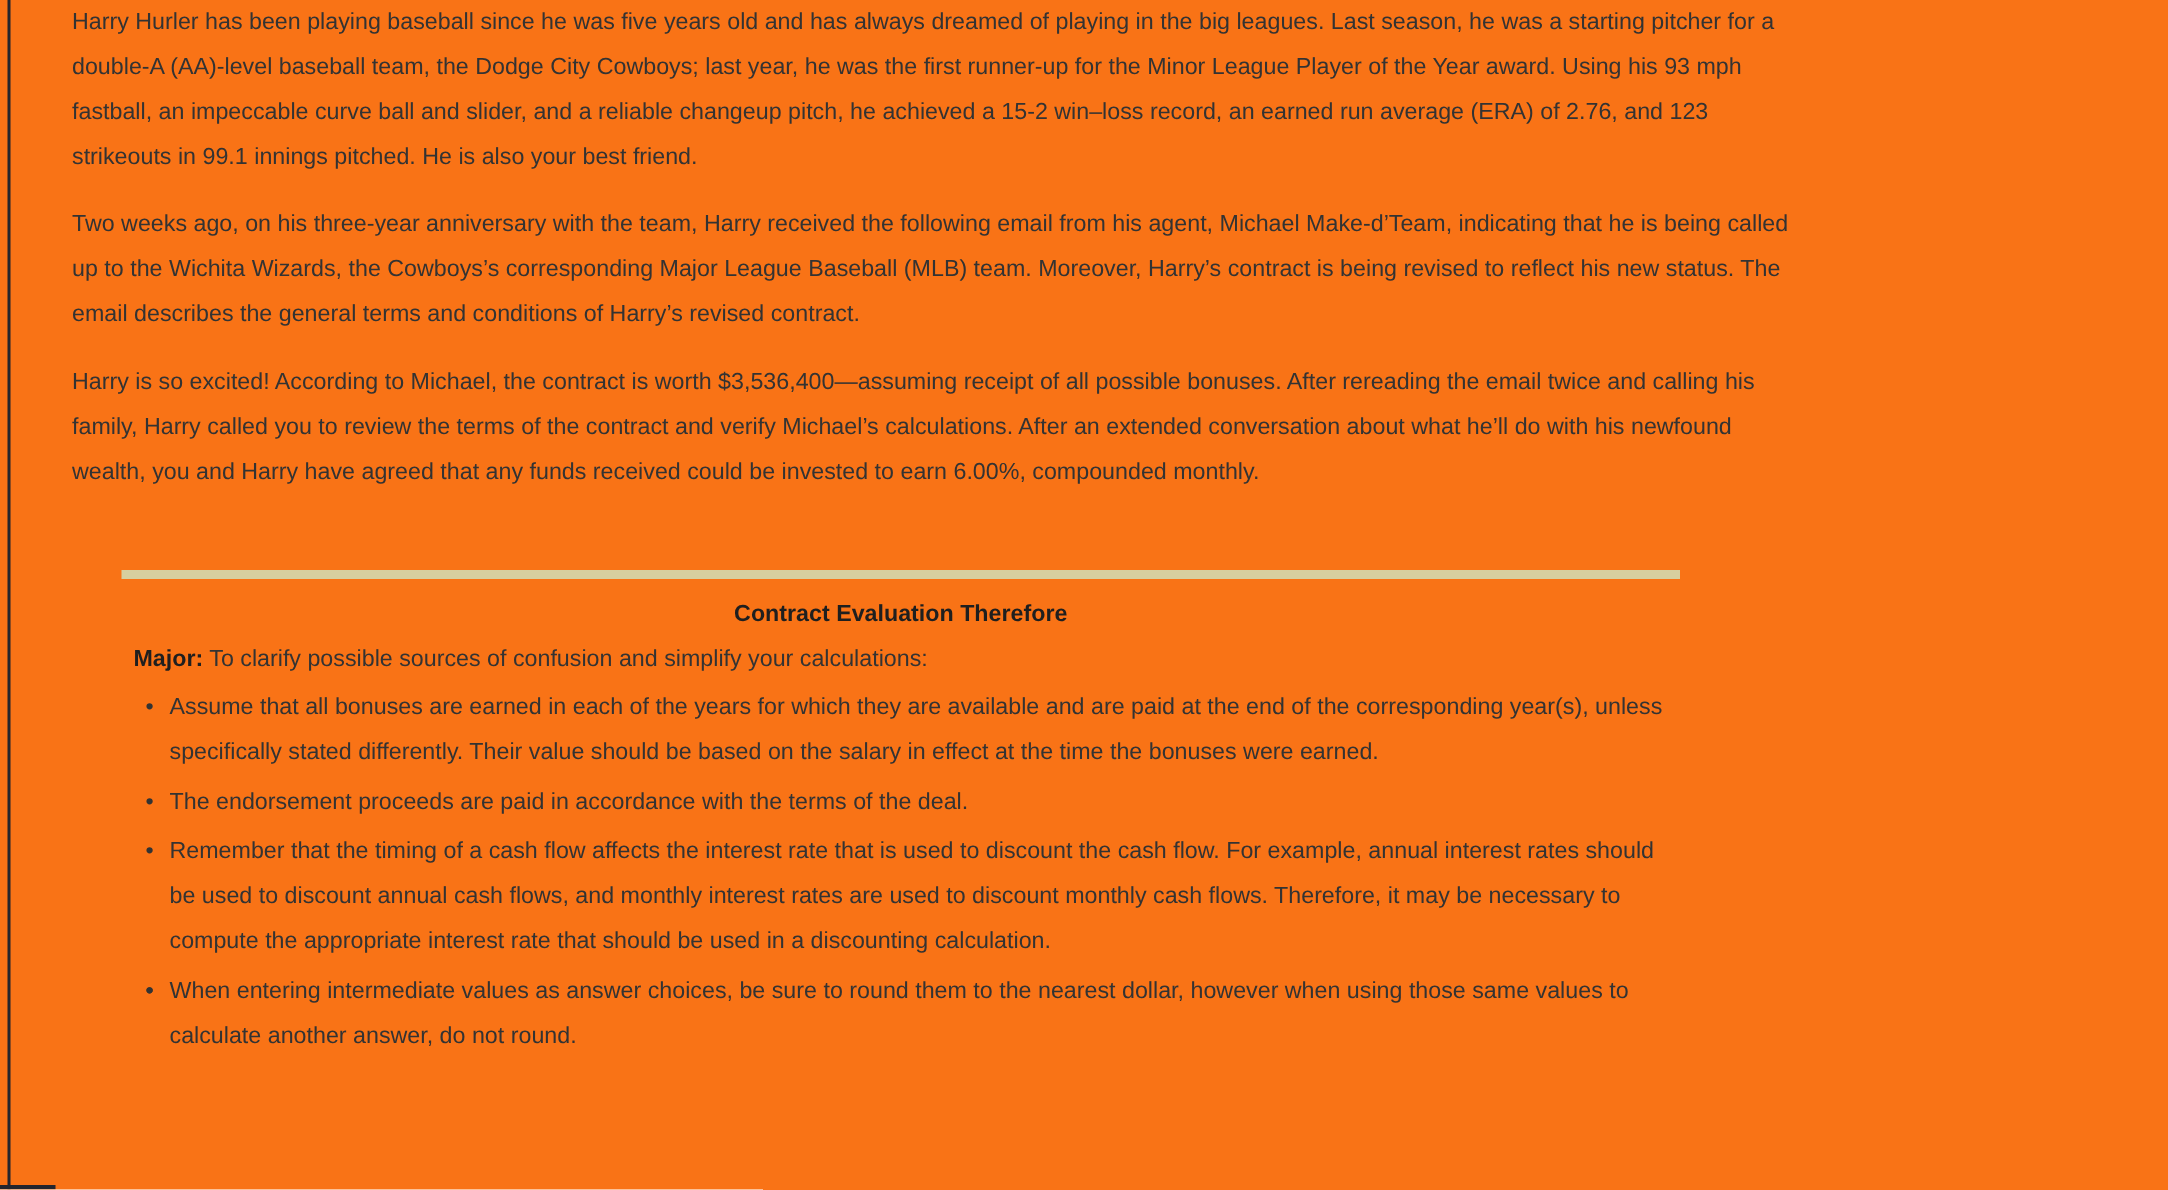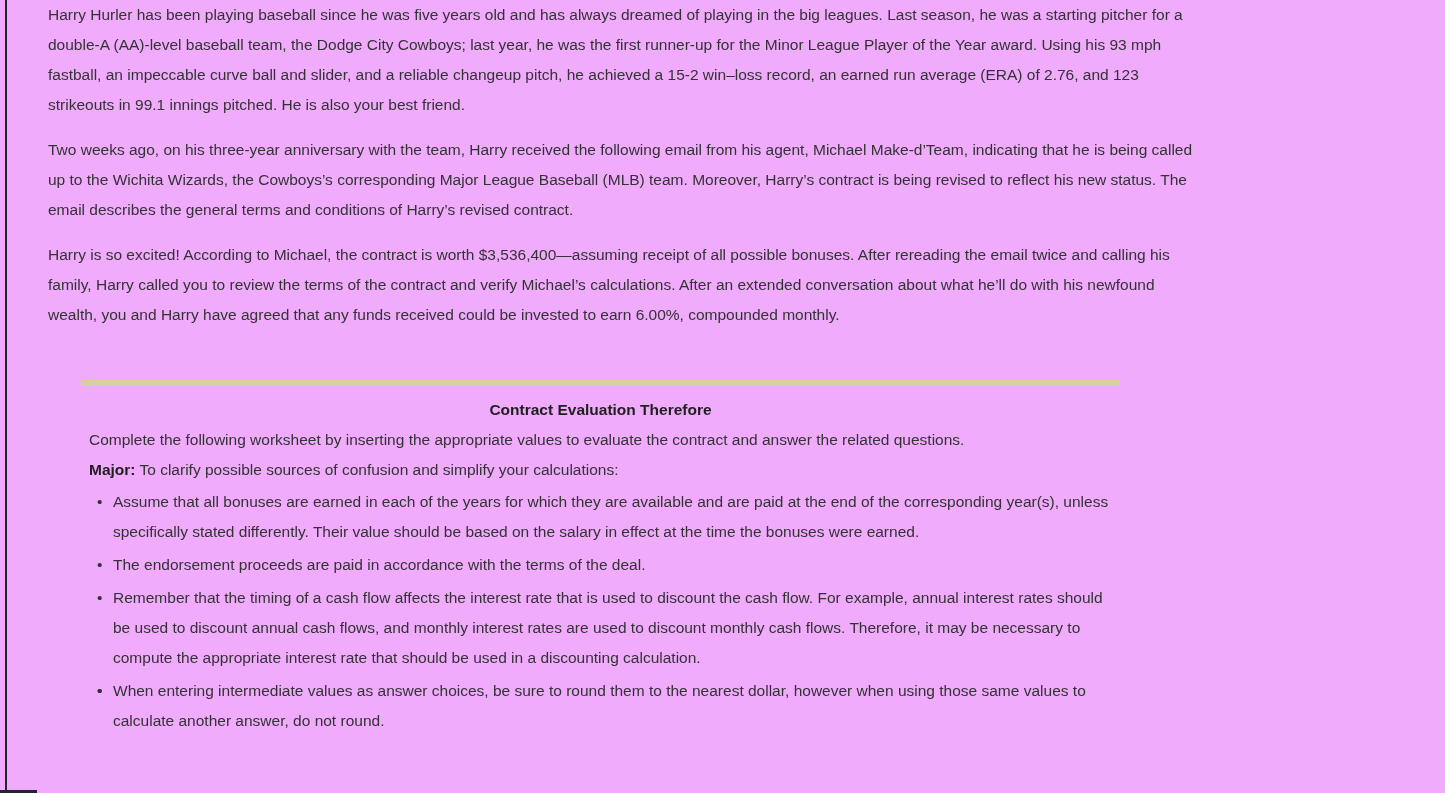--- a/index.html
+++ b/index.html
@@ -1,20 +1,20 @@
 <!DOCTYPE html>
 <html><head>
 <meta charset="utf-8">
 <style>
   html, body { margin: 0; padding: 0; background: #ffffff; }
   #screen {
     position: relative;
     width: 1445px;
     height: 793px;
-    background: #f0abfc;
+    background: #f97316;
     overflow: hidden;
     font-family: "Liberation Sans", sans-serif;
     color: #333333;
   }
   
   .left-border {
     position: absolute;
     left: 5px; top: 0;
     width: 2px; height: 793px;
   }
@@ -90,21 +90,20 @@
 
   <div class="intro">
     <p>Harry Hurler has been playing baseball since he was five years old and has always dreamed of playing in the big leagues. Last season, he was a starting pitcher for a double-A (AA)-level baseball team, the Dodge City Cowboys; last year, he was the first runner-up for the Minor League Player of the Year award. Using his 93 mph fastball, an impeccable curve ball and slider, and a reliable changeup pitch, he achieved a 15-2 win–loss record, an earned run average (ERA) of 2.76, and 123 strikeouts in 99.1 innings pitched. He is also your best friend.</p>
     <p>Two weeks ago, on his three-year anniversary with the team, Harry received the following email from his agent, Michael Make-d’Team, indicating that he is being called up to the Wichita Wizards, the Cowboys’s corresponding Major League Baseball (MLB) team. Moreover, Harry’s contract is being revised to reflect his new status. The email describes the general terms and conditions of Harry’s revised contract.</p>
     <p>Harry is so excited! According to Michael, the contract is worth $3,536,400—assuming receipt of all possible bonuses. After rereading the email twice and calling his family, Harry called you to review the terms of the contract and verify Michael’s calculations. After an extended conversation about what he’ll do with his newfound wealth, you and Harry have agreed that any funds received could be invested to earn 6.00%, compounded monthly.</p>
   </div>
 
   <div class="worksheet">
     <div class="accent-bar" style="background: rgb(215, 207, 159);"></div>
     <h2 class="ws-title">Contract Evaluation Therefore</h2>
-    <p class="ws-instructions">Complete the following worksheet by inserting the appropriate values to evaluate the contract and answer the related questions.</p>
     <p class="ws-note">
       <strong>Major:</strong><span>To clarify possible sources of confusion and simplify your calculations:</span>
     </p>
     <ul class="ws-bullets">
       <li><span class="bullet-dot">•</span><span>Assume that all bonuses are earned in each of the years for which they are available and are paid at the end of the corresponding year(s), unless specifically stated differently. Their value should be based on the salary in effect at the time the bonuses were earned.</span></li>
       <li><span class="bullet-dot">•</span><span>The endorsement proceeds are paid in accordance with the terms of the deal.</span></li>
       <li><span class="bullet-dot">•</span><span>Remember that the timing of a cash flow affects the interest rate that is used to discount the cash flow. For example, annual interest rates should be used to discount annual cash flows, and monthly interest rates are used to discount monthly cash flows. Therefore, it may be necessary to compute the appropriate interest rate that should be used in a discounting calculation.</span></li>
       <li><span class="bullet-dot">•</span></li>
       <li><span class="bullet-dot">•</span><span>When entering intermediate values as answer choices, be sure to round them to the nearest dollar, however when using those same values to calculate another answer, do not round.</span></li>
     </ul>

